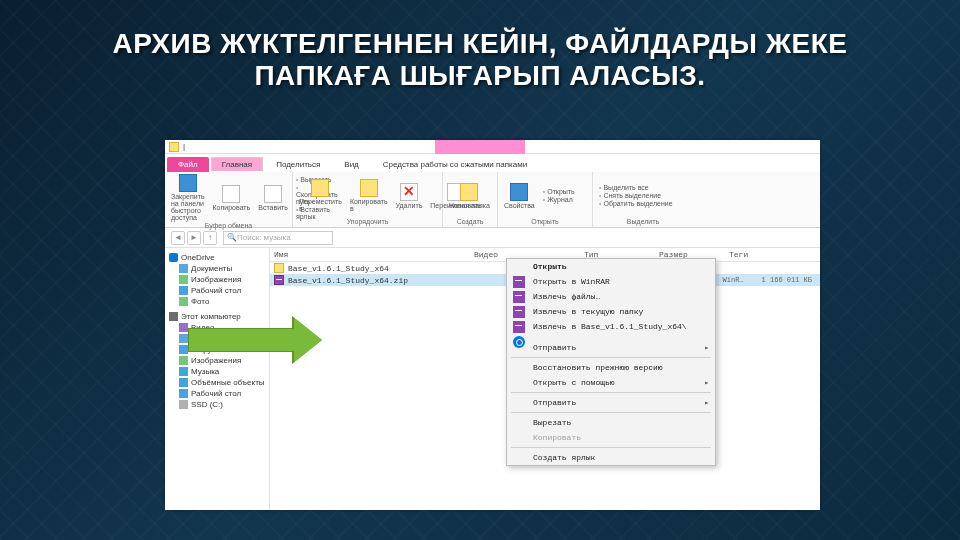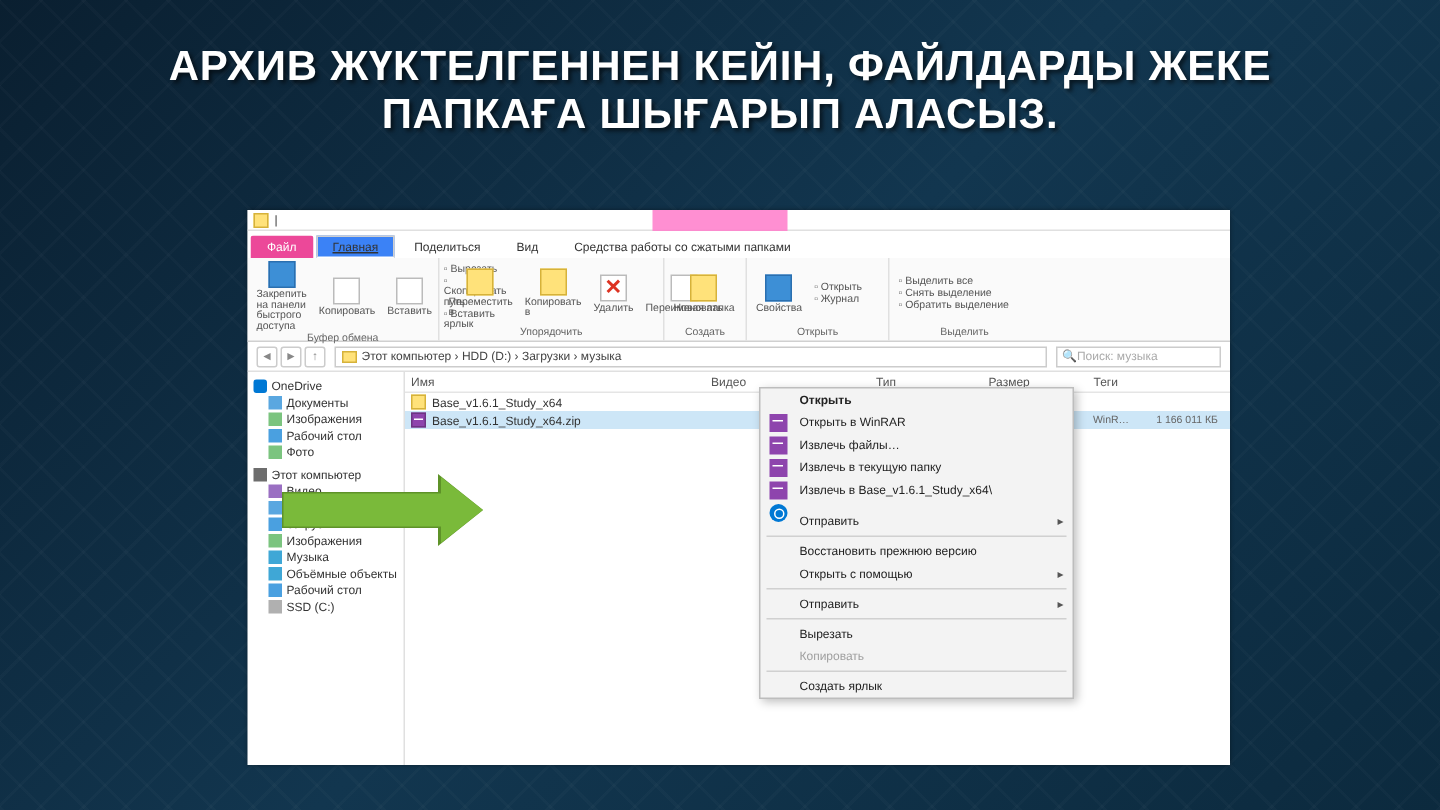--- a/index.html
+++ b/index.html
@@ -23,21 +23,21 @@
     position: absolute; left: 165px; top: 140px; width: 655px; height: 370px;
     background:#fff; font-size: 8px; color:#333; box-shadow: 0 0 3px rgba(0,0,0,0.4);
     overflow:hidden;
   }
   .qat { height:14px; background:#fff; border-bottom:1px solid #e0e0e0; display:flex; align-items:center; padding:0 4px; gap:4px; }
   .qat .sq { width:10px;height:10px;background:#ffe27a;border:1px solid #d6b23a;}
   .titlebar-pink{position:absolute; top:0; left:270px; width:90px; height:14px; background:#ff7bca; opacity:0.85;}
   .tabs { height:18px; display:flex; align-items:flex-end; gap:2px; padding-left:2px; background:#fff;}
   .tab { padding:2px 10px; font-size:8px; border:1px solid transparent; }
   .tab.file { background:#ec4899;color:#fff;border-radius:2px 2px 0 0;}
-  .tab.active{border:1px solid #cfcfcf;border-bottom:1px solid #fff;background:#3b82f6;text-decoration:underline;}
+  .tab.active{border:1px solid #cfcfcf;border-bottom:1px solid #fff;background:#f9a8d4;}
   .ribbon { height:56px; border-bottom:1px solid #d0d0d0; background:#fafafa; display:flex;}
   .group{border-right:1px solid #e0e0e0; display:flex; flex-direction:column; justify-content:space-between; padding:2px 6px;}
   .group-icons{display:flex; gap:8px; align-items:center; flex:1;}
   .big-ico{display:flex;flex-direction:column;align-items:center;gap:1px;font-size:7px;color:#555;}
   .ico-box{width:18px;height:18px;border:1px solid #bbb;background:#fff;position:relative;}
   .ico-box.blue{background:#3d8fd6;border-color:#2a6faf;}
   .ico-box.x{background:#fff;}
   .ico-box.x::after{content:"✕";color:#d32;position:absolute;top:-1px;left:2px;font-size:14px;font-weight:700;}
   .ico-box.fld{background:#ffe27a;border-color:#d6b23a;}
   .group-label{font-size:7px;color:#666;text-align:center;padding-top:1px;}
@@ -57,21 +57,21 @@
   .ni-cloud{background:#0078d4;border-radius:2px;}
   .ni-doc{background:#5aa7e0;}
   .ni-img{background:#7bc47f;}
   .ni-desk{background:#4aa0e0;}
   .ni-pc{background:#6d6d6d;}
   .ni-vid{background:#9a6fc2;}
   .ni-dl{background:#4aa0e0;}
   .ni-mus{background:#3fa7d6;}
   .ni-3d{background:#3fa7d6;}
   .ni-ssd{background:#b0b0b0;}
-  .list{flex:1;position:relative;}
+  .list{flex:1;position:relative;font-family:Liberation Mono, monospace;}
   .cols{display:flex;border-bottom:1px solid #e5e5e5;font-size:8px;color:#555;padding:2px 4px;gap:20px;}
   .cols span:nth-child(1){width:180px;}
   .cols span:nth-child(2){width:90px;}
   .cols span:nth-child(3){width:55px;}
   .cols span:nth-child(4){width:50px;}
   .row{display:flex;align-items:center;gap:4px;padding:1px 4px;font-size:8px;color:#333;}
   .row.sel{background:#cde6f7;}
   .row .ri{width:10px;height:10px;background:#ffe27a;border:1px solid #d6b23a;}
   .row .ri.rar{background:#8e44ad;border-color:#6c3483;position:relative;}
   .row .ri.rar::after{content:"";position:absolute;left:1px;top:3px;width:6px;height:1px;background:#fff;}
@@ -192,24 +192,20 @@
       <div class="group-label">Выделить</div>
     </div>
   </div>
 
   <div class="addr">
     <div class="nav-arrows">
       <div class="arrow-btn">◄</div>
       <div class="arrow-btn">►</div>
       <div class="arrow-btn">↑</div>
     </div>
-    <div class="crumb">
-      <div class="fld"></div>
-      <span>Этот компьютер › HDD (D:) › Загрузки › музыка</span>
-    </div>
     <div class="search">
       <span>🔍</span>
       <span>Поиск: музыка</span>
     </div>
   </div>
 
   <div class="body">
     <div class="nav">
       <div class="nav-item">
           <div class="nav-ico ni-cloud"></div>

